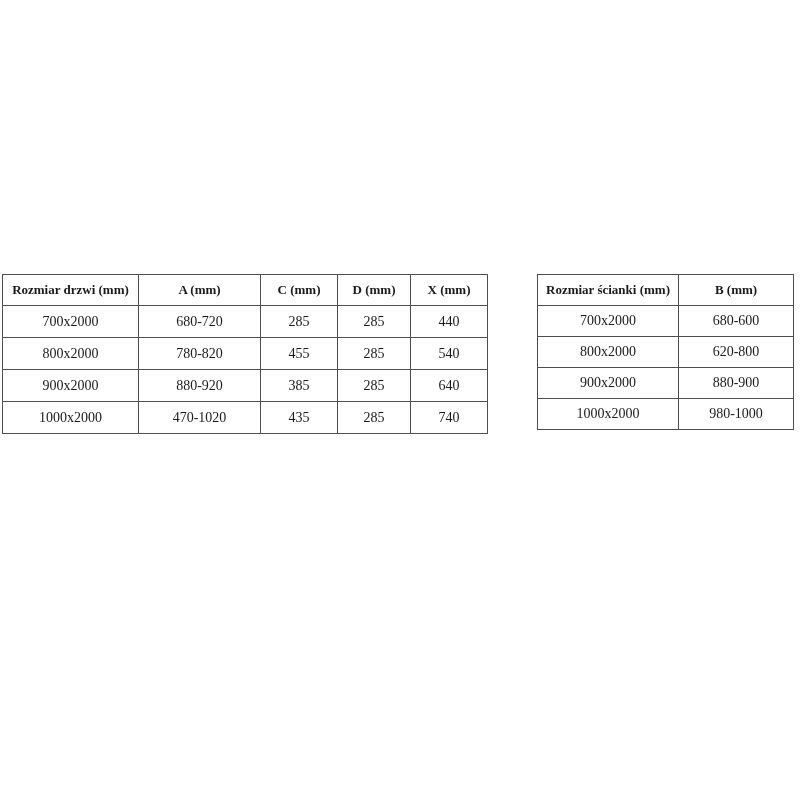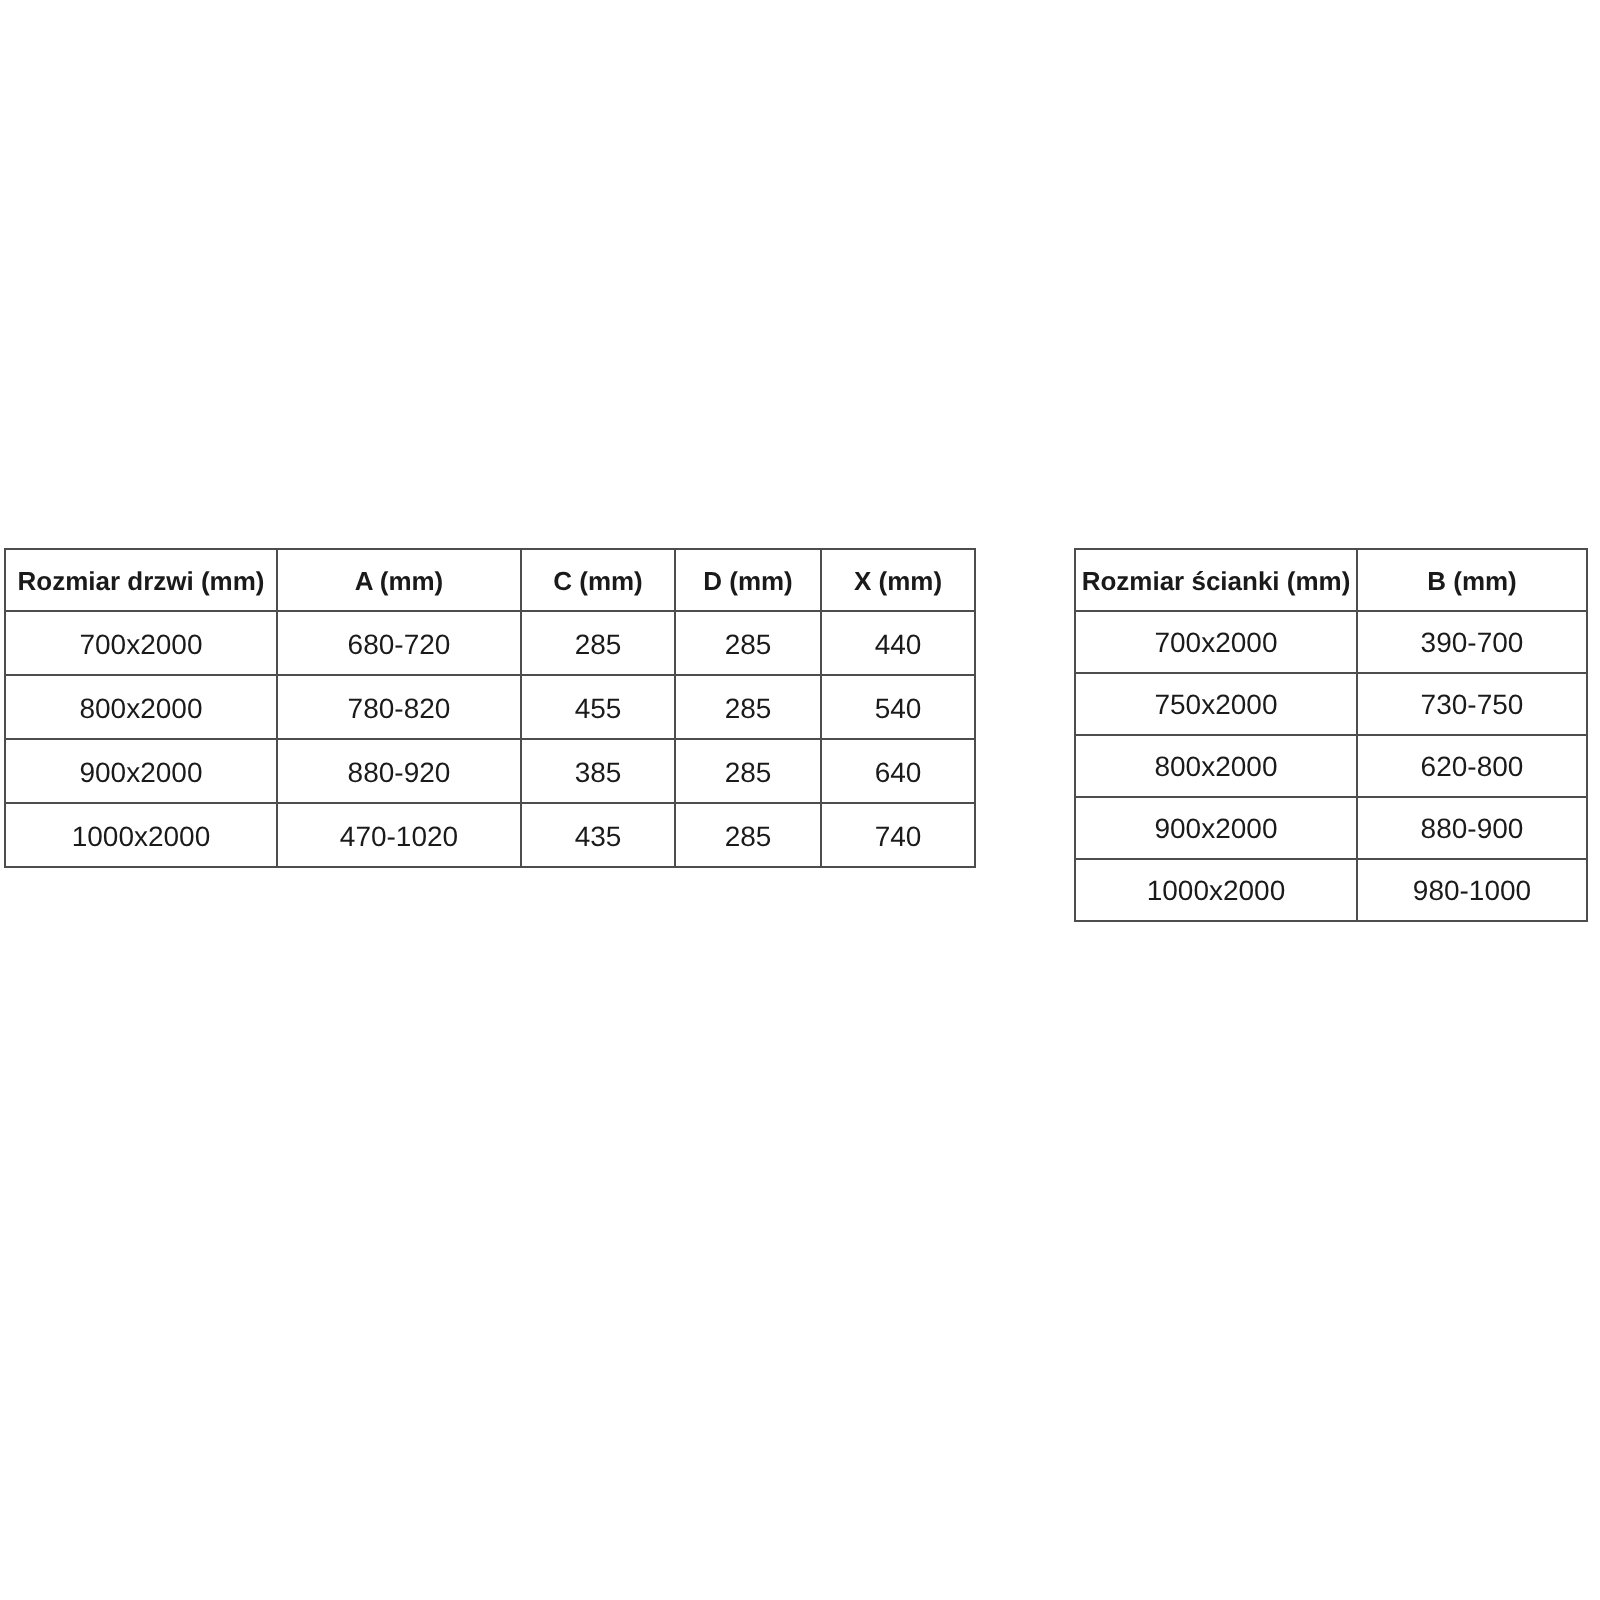--- a/index.html
+++ b/index.html
@@ -3,21 +3,21 @@
 <meta charset="utf-8">
 <style>
   * { margin: 0; padding: 0; box-sizing: border-box; }
   html, body {
     width: 800px; height: 800px;
     background: #ffffff;
     font-family: "Liberation Sans", sans-serif;
     color: #1a1a1a;
     overflow: hidden;
   }
-  .canvas { position: relative; width: 800px; height: 800px; background: #ffffff; }
+  .canvas { position: relative; width: 800px; height: 800px; background: #ffffff; font-family: Liberation Serif, serif; }
 
   table {
     border-collapse: collapse;
     table-layout: fixed;
     position: absolute;
     background: #ffffff;
   }
   th, td {
     border: 1px solid #4d4d4d;
     text-align: center;
@@ -110,25 +110,21 @@
     </colgroup>
     <thead>
       <tr>
         <th>Rozmiar ścianki (mm)</th>
         <th>B (mm)</th>
       </tr>
     </thead>
     <tbody>
       <tr>
         <td>700x2000</td>
-        <td>390-700</td>
-      </tr>
-      <tr>
-        <td>750x2000</td>
-        <td>730-750</td>
+        <td>680-600</td>
       </tr>
       <tr>
         <td>800x2000</td>
         <td>620-800</td>
       </tr>
       <tr>
         <td>900x2000</td>
         <td>880-900</td>
       </tr>
       <tr>

